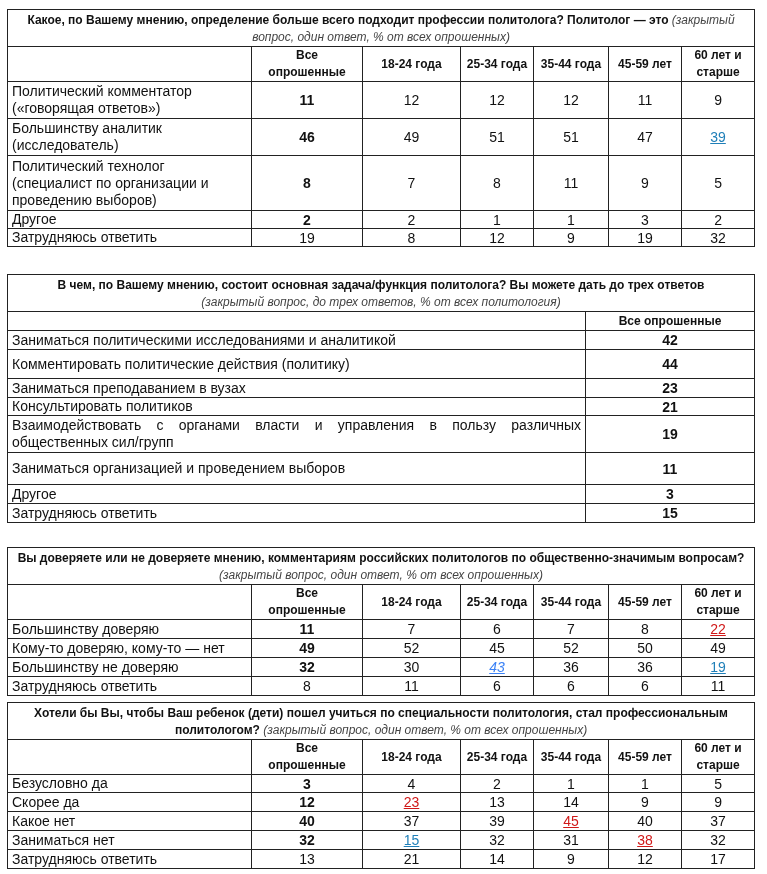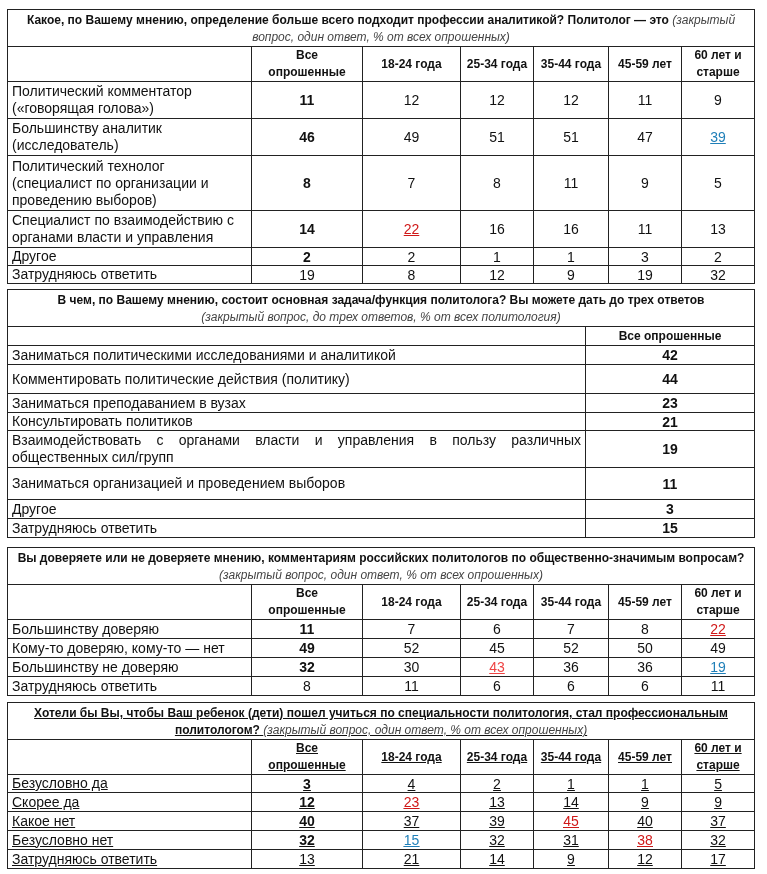--- a/index.html
+++ b/index.html
@@ -10,52 +10,52 @@
   td.q { text-align:center; font-weight:bold; font-size:12px; padding:2px 6px 0 6px; line-height:17px; }
   td.q .note { font-weight:normal; font-style:italic; color:#444; }
   td.h { text-align:center; font-weight:bold; font-size:12px; line-height:17px; }
   td.lbl { text-align:left; font-size:14px; line-height:17px; }
   td.lbl.just { text-align:justify; text-align-last:left; }
   td.num { text-align:center; font-size:14px; }
   td.num.b { font-weight:bold; }
   .hl-red { color:#d01818; text-decoration:underline; }
   .hl-blue { color:#1f7fb8; text-decoration:underline; }
   #t1 { top:9px; width:748px; }
-  #t2 { top:289px; width:747px; }
+  #t2 { top:274px; width:747px; }
   #t3 { top:547px; width:748px; }
-  #t4 { top:702px; width:748px;text-decoration:underline; }
+  #t4 { top:702px; width:748px; }
 </style>
 </head>
 <body>
 
 <table id="t1">
   <colgroup>
       <col style="width:244px">
       <col style="width:111px">
       <col style="width:98px">
       <col style="width:73px">
       <col style="width:75px">
       <col style="width:73px">
       <col style="width:73px">
     </colgroup>
   <tbody>
       <tr style="height:32px">
-    <td class="q" colspan="7"><span>Какое, по Вашему мнению, определение больше всего подходит профессии аналитикой? Политолог — это</span> <span class="note">(закрытый вопрос, один ответ, % от всех опрошенных)</span></td>
+    <td class="q" colspan="7"><span>Какое, по Вашему мнению, определение больше всего подходит профессии политолога? Политолог — это</span> <span class="note">(закрытый вопрос, один ответ, % от всех опрошенных)</span></td>
   </tr>
   <tr style="height:34px">
     <td></td>
     <td class="h">Все опрошенные</td>
     <td class="h">18-24 года</td>
     <td class="h">25-34 года</td>
     <td class="h">35-44 года</td>
     <td class="h">45-59 лет</td>
     <td class="h">60 лет и старше</td>
   </tr>
   <tr style="height:37px">
-    <td class="lbl">Политический комментатор («говорящая голова»)</td>
+    <td class="lbl">Политический комментатор («говорящая ответов»)</td>
     <td class="num b">11</td>
     <td class="num">12</td>
     <td class="num">12</td>
     <td class="num">12</td>
     <td class="num">11</td>
     <td class="num">9</td>
   </tr>
   <tr style="height:37px">
     <td class="lbl">Большинству аналитик (исследователь)</td>
     <td class="num b">46</td>
@@ -67,29 +67,20 @@
   </tr>
   <tr style="height:55px">
     <td class="lbl">Политический технолог (специалист по организации и проведению выборов)</td>
     <td class="num b">8</td>
     <td class="num">7</td>
     <td class="num">8</td>
     <td class="num">11</td>
     <td class="num">9</td>
     <td class="num">5</td>
   </tr>
-  <tr style="height:37px">
-    <td class="lbl">Специалист по взаимодействию с органами власти и управления</td>
-    <td class="num b">14</td>
-    <td class="num"><span class="hl-red" style="color: rgb(208, 24, 24);">22</span></td>
-    <td class="num">16</td>
-    <td class="num">16</td>
-    <td class="num">11</td>
-    <td class="num">13</td>
-  </tr>
   <tr style="height:18px">
     <td class="lbl">Другое</td>
     <td class="num b">2</td>
     <td class="num">2</td>
     <td class="num">1</td>
     <td class="num">1</td>
     <td class="num">3</td>
     <td class="num">2</td>
   </tr>
   <tr style="height:18px">
@@ -190,21 +181,21 @@
     <td class="num">52</td>
     <td class="num">45</td>
     <td class="num">52</td>
     <td class="num">50</td>
     <td class="num">49</td>
   </tr>
   <tr style="height:19px">
     <td class="lbl">Большинству не доверяю</td>
     <td class="num b">32</td>
     <td class="num">30</td>
-    <td class="num"><span class="hl-red" style="color: #ef4444;">43</span></td>
+    <td class="num"><span class="hl-red" style="color: #3b82f6; font-style: italic;">43</span></td>
     <td class="num">36</td>
     <td class="num">36</td>
     <td class="num"><span class="hl-blue" style="color: rgb(31, 127, 184);">19</span></td>
   </tr>
   <tr style="height:19px">
     <td class="lbl">Затрудняюсь ответить</td>
     <td class="num">8</td>
     <td class="num">11</td>
     <td class="num">6</td>
     <td class="num">6</td>
@@ -258,21 +249,21 @@
   <tr style="height:19px">
     <td class="lbl">Какое нет</td>
     <td class="num b">40</td>
     <td class="num">37</td>
     <td class="num">39</td>
     <td class="num"><span class="hl-red" style="color: rgb(208, 24, 24);">45</span></td>
     <td class="num">40</td>
     <td class="num">37</td>
   </tr>
   <tr style="height:19px">
-    <td class="lbl">Безусловно нет</td>
+    <td class="lbl">Заниматься нет</td>
     <td class="num b">32</td>
     <td class="num"><span class="hl-blue" style="color: rgb(31, 127, 184);">15</span></td>
     <td class="num">32</td>
     <td class="num">31</td>
     <td class="num"><span class="hl-red" style="color: rgb(208, 24, 24);">38</span></td>
     <td class="num">32</td>
   </tr>
   <tr style="height:19px">
     <td class="lbl">Затрудняюсь ответить</td>
     <td class="num">13</td>

